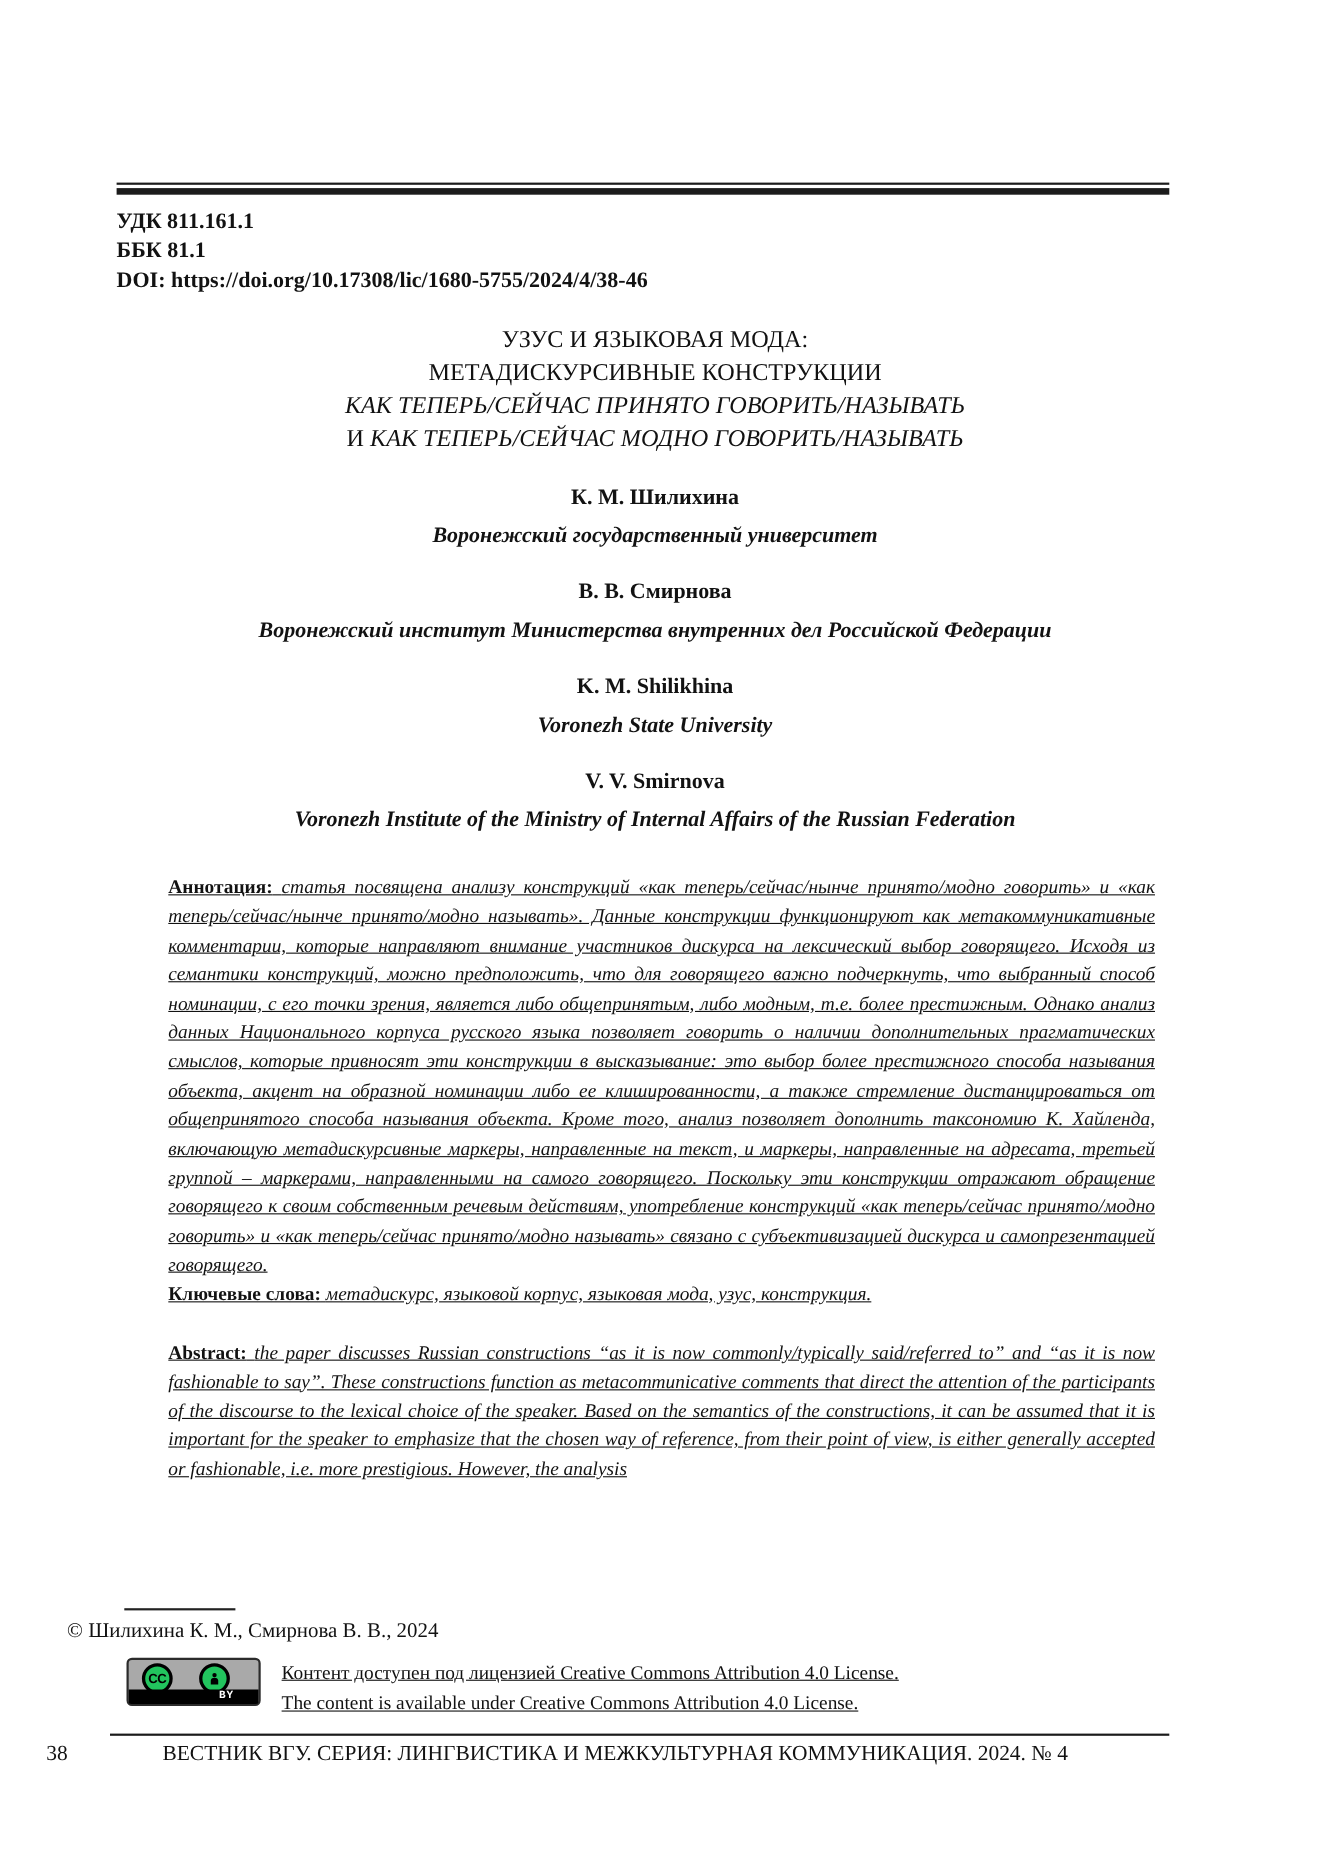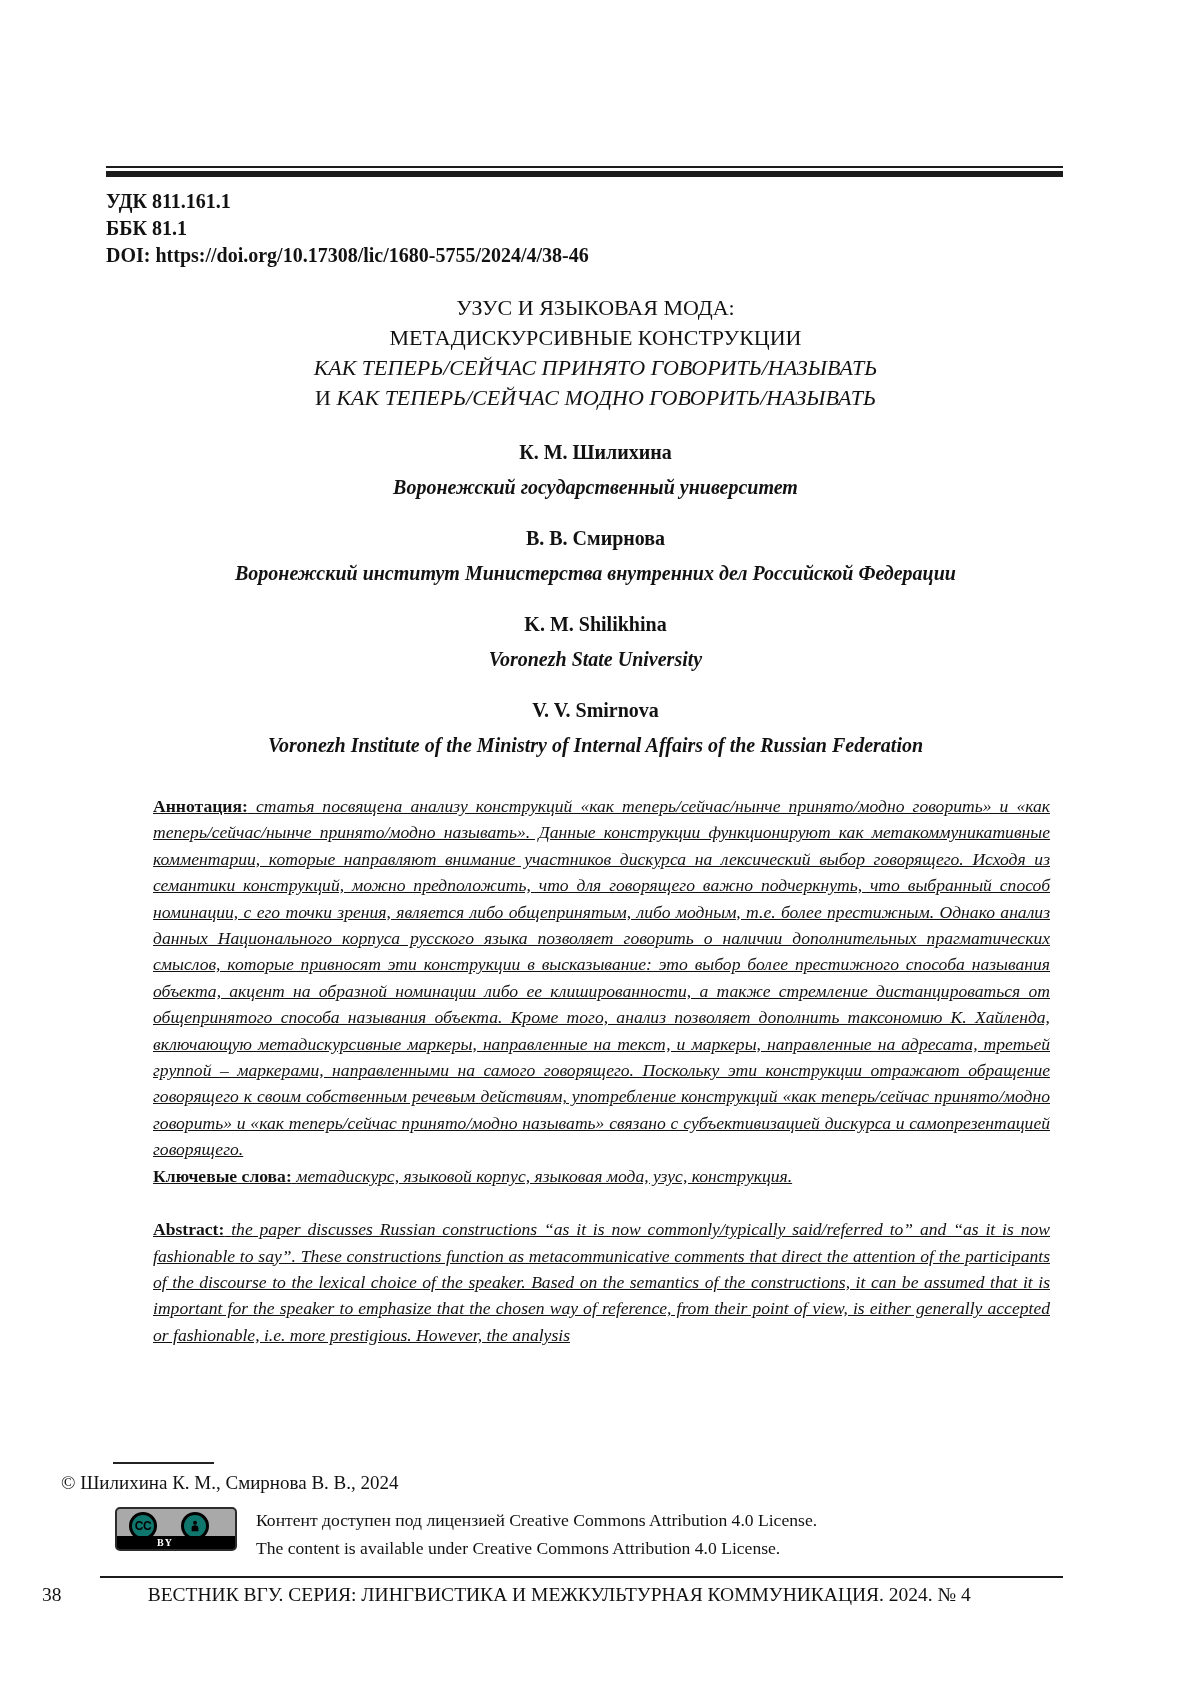--- a/index.html
+++ b/index.html
@@ -56,38 +56,38 @@
     border:2px solid #2b2b2b;
     border-radius:5px;
     box-sizing:border-box;
     flex:0 0 auto;
   }
   .cc-circle {
     position:absolute; top:3px;
     width:22px; height:22px;
     border:3.5px solid #000;
     border-radius:50%;
-    background:#0f766e;
+    background:#22c55e;
     color:#000;
     font-family:"Liberation Sans","DejaVu Sans",sans-serif;
     font-weight:bold; font-size:12px;
     display:flex; align-items:center; justify-content:center;
   }
   .cc-circle.cc { left:12px; letter-spacing:-0.5px; }
   .cc-circle.person { left:64px; }
   .cc-strip {
     position:absolute; left:0; right:0; bottom:0; height:13px;
     background:#000; color:#fff;
-    font-family:Liberation Serif, serif;
+    font-family:Liberation Mono, monospace;
     font-size:10px; font-weight:bold; line-height:13px;
-    text-align:left; padding-left:40px; letter-spacing:1px;
+    text-align:left; padding-left:82px; letter-spacing:1px;
     border-radius:0 0 2px 2px;
   }
   .license-text { margin-left:19px; font-size:17.6px; line-height:27.5px; }
-  .license-text div { white-space:nowrap; }
+  .license-text div { white-space:nowrap;text-decoration:underline; }
 
   .footer-rule { margin:14px 0 0 100px; width:1005px; border-top:2.5px solid #1b1b1b; }
   .footer-row {
     margin:6px 0 0 42px; width:1005px;
     display:flex; align-items:baseline;
     font-size:19.5px;
   }
   .footer-page-num { flex:0 0 auto; }
   .footer-journal { flex:1 1 auto; text-align:center; padding-left:10px; white-space:nowrap; }
 </style>

